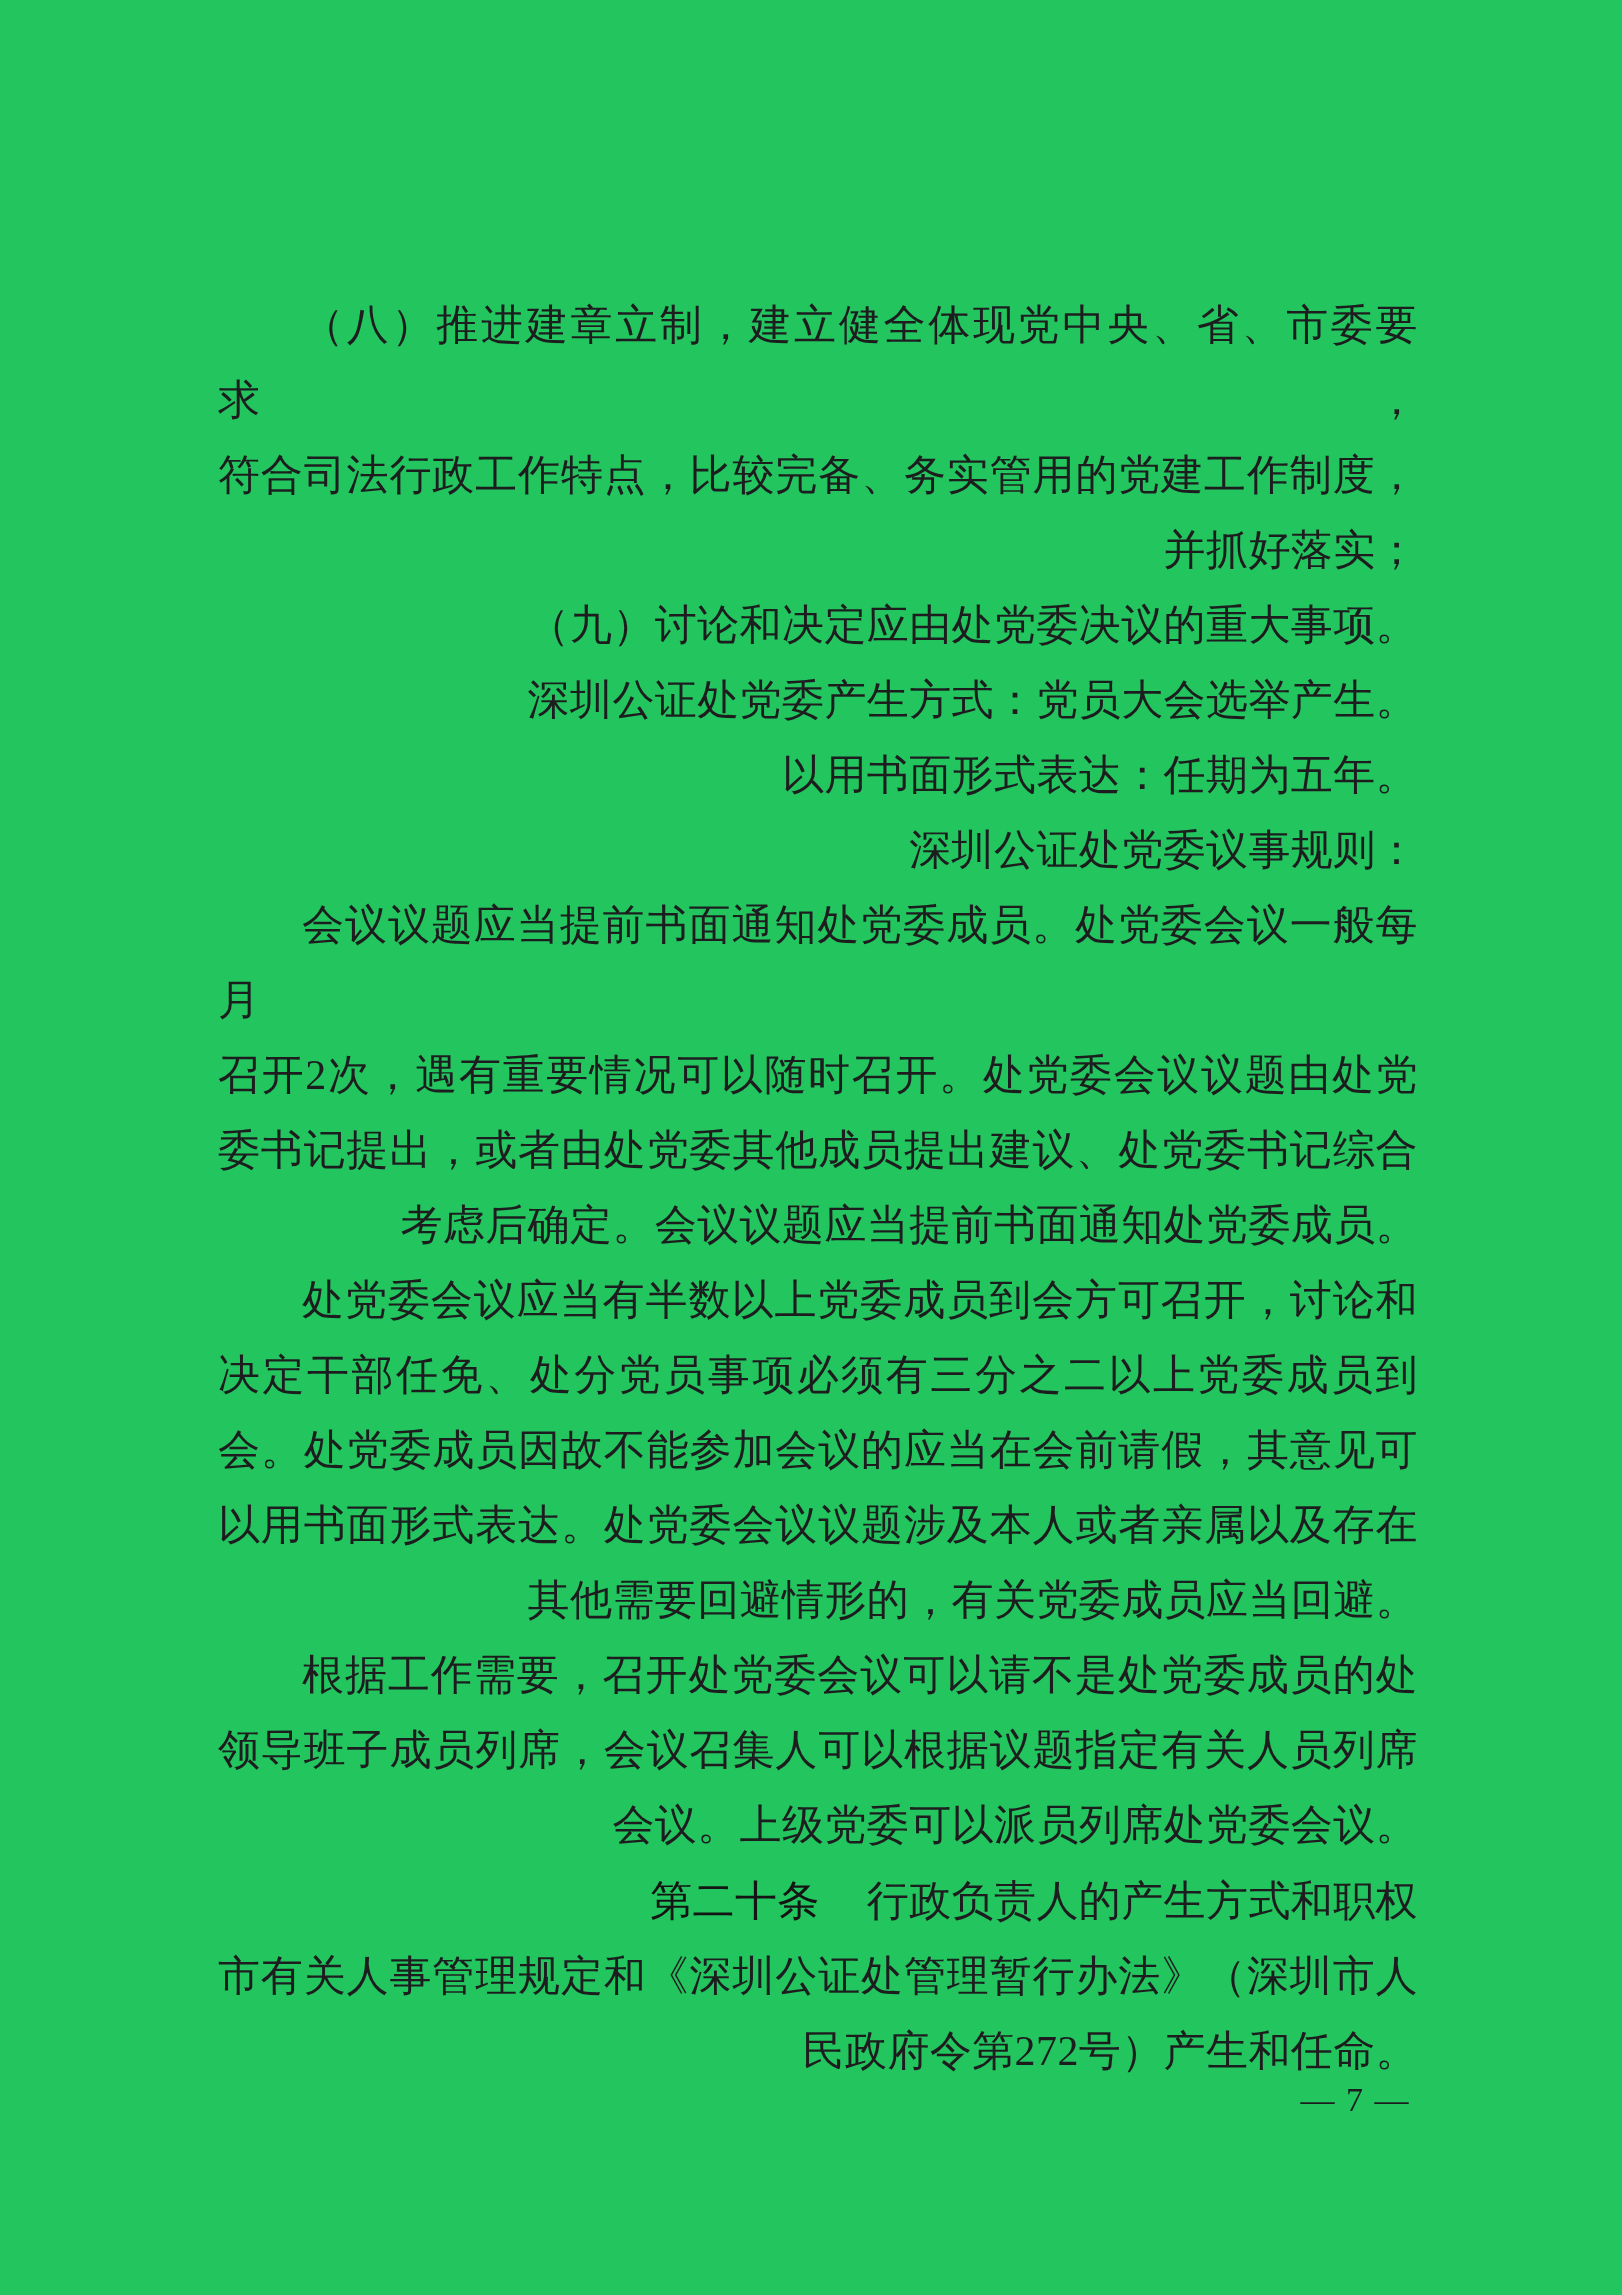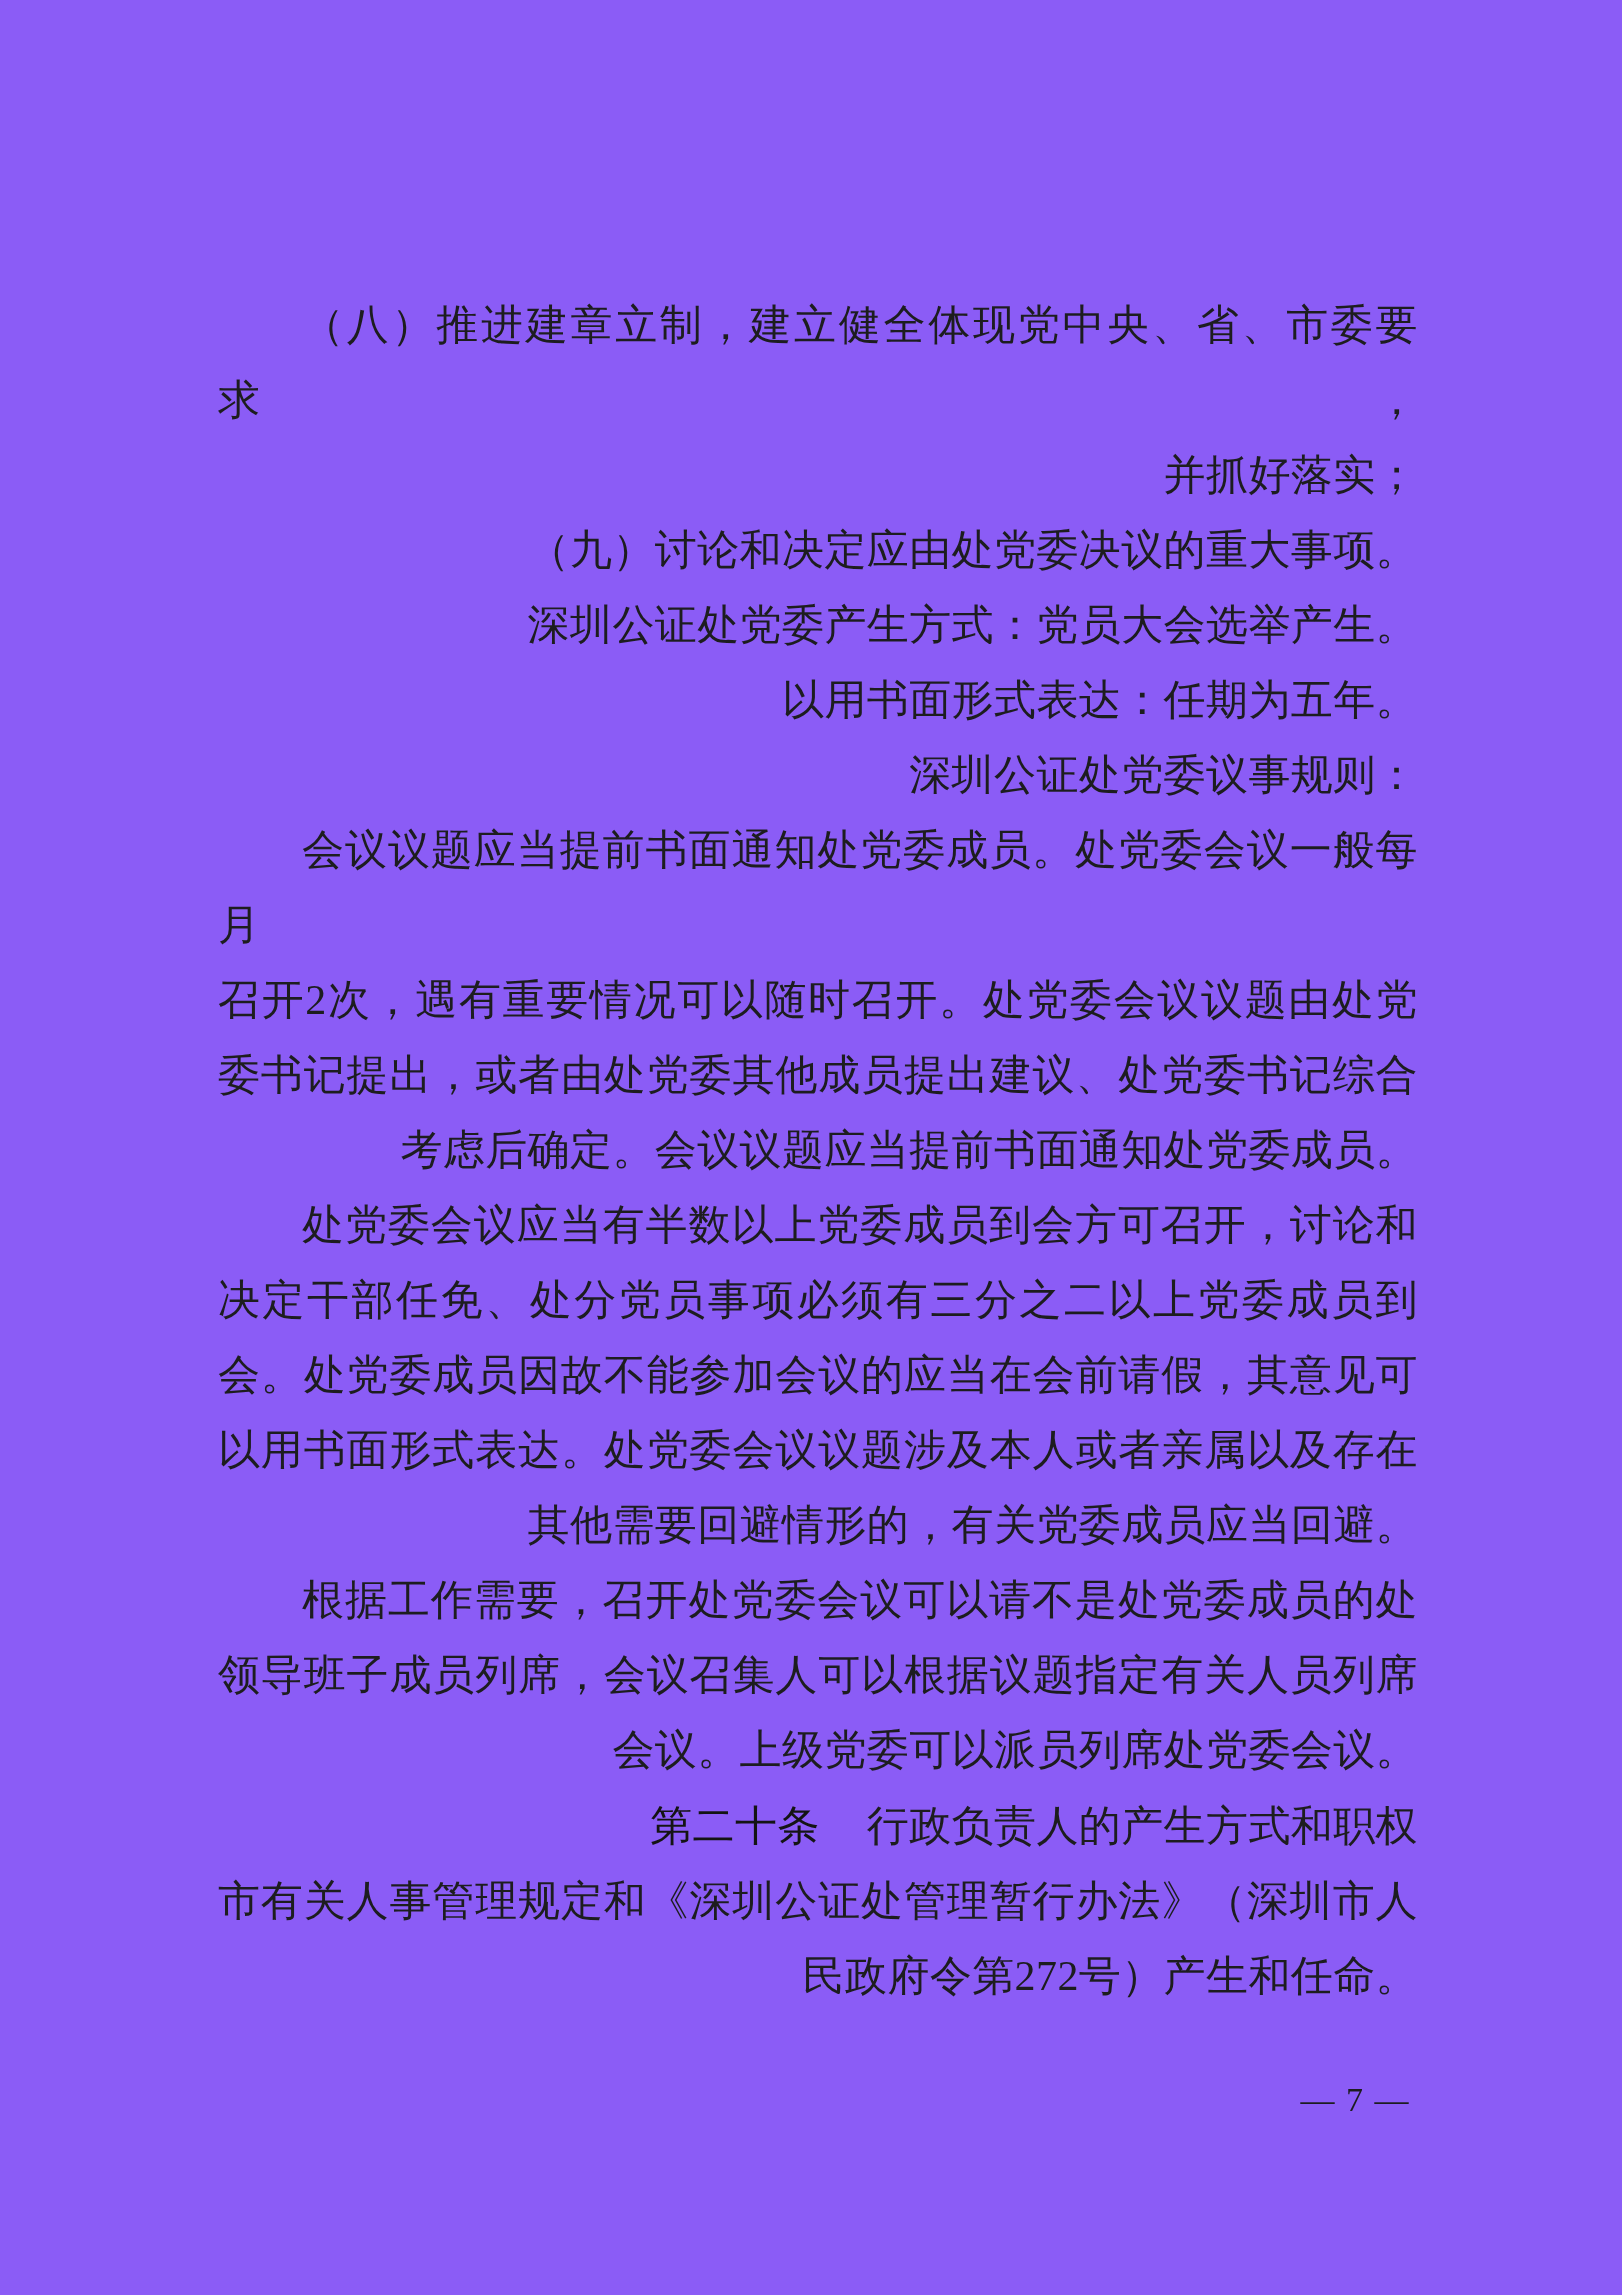--- a/index.html
+++ b/index.html
@@ -8,21 +8,21 @@
     height: 2295px;
     background: #ffffff;
     position: relative;
     overflow: hidden;
     font-family: "Liberation Serif", "DejaVu Serif", serif;
     color: #1d1d1f;
   }
   .page {
     position: absolute;
     inset: 0;
-    background: #8b5cf6;
+    background: #22c55e;
   }
   .doc-body {
     position: absolute;
     left: 218px;
     top: 288px;
     width: 1200px;
   }
   .line {
     font-size: 42px;
     line-height: 75px;
@@ -51,20 +51,21 @@
     color: #1d1d1f;
     letter-spacing: 1.5px;
   }
 </style>
 </head>
 <body>
 
 <div class="page">
   <div class="doc-body">
       <div class="line first full">（八）推进建章立制，建立健全体现党中央、省、市委要求，</div>
+      <div class="line full">符合司法行政工作特点，比较完备、务实管用的党建工作制度，</div>
       <div class="line">并抓好落实；</div>
       <div class="line first">（九）讨论和决定应由处党委决议的重大事项。</div>
       <div class="line first">深圳公证处党委产生方式：党员大会选举产生。</div>
       <div class="line first">以用书面形式表达：任期为五年。</div>
       <div class="line first">深圳公证处党委议事规则：</div>
       <div class="line first full">会议议题应当提前书面通知处党委成员。处党委会议一般每月</div>
       <div class="line full">召开2次，遇有重要情况可以随时召开。处党委会议议题由处党</div>
       <div class="line full">委书记提出，或者由处党委其他成员提出建议、处党委书记综合</div>
       <div class="line">考虑后确定。会议议题应当提前书面通知处党委成员。</div>
       <div class="line first full">处党委会议应当有半数以上党委成员到会方可召开，讨论和</div>

